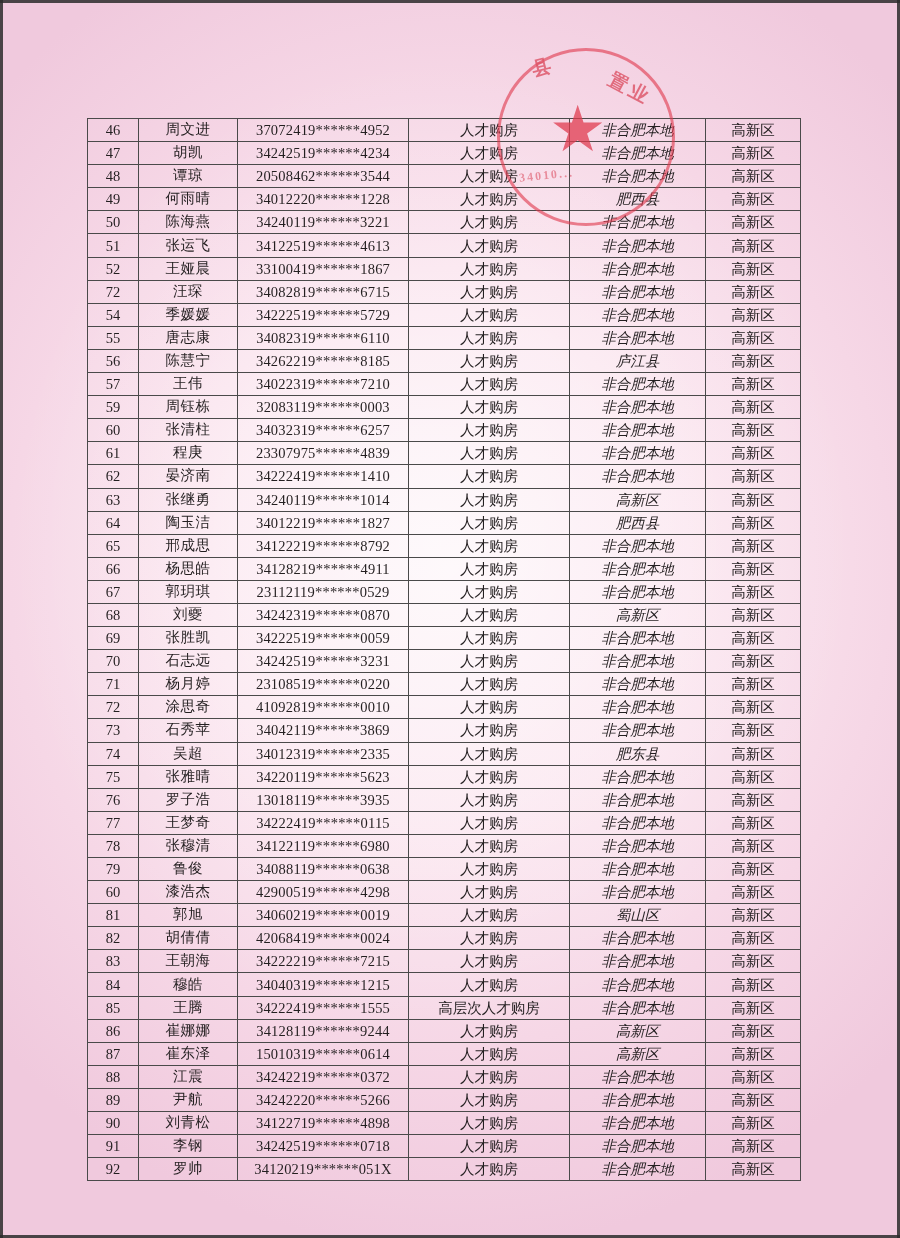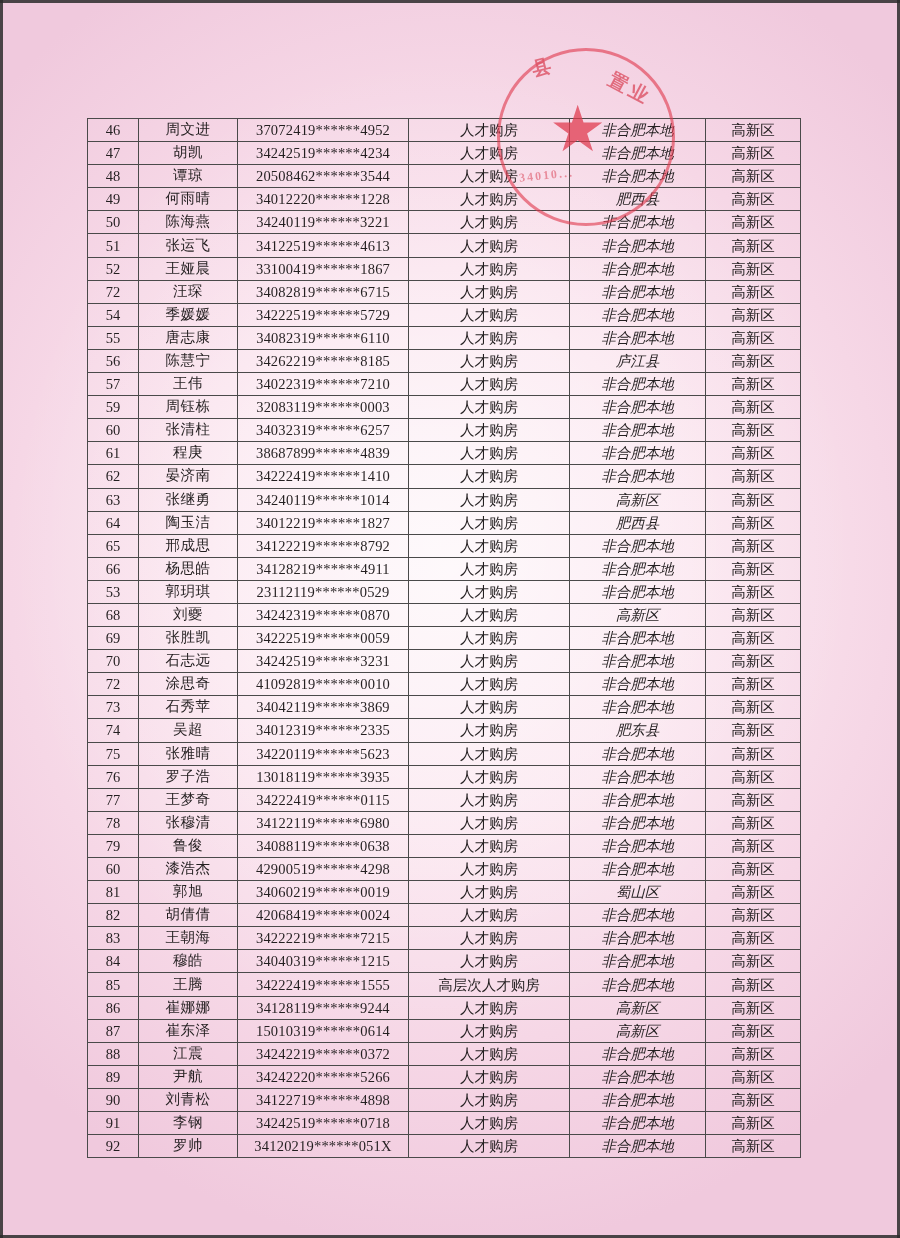--- a/index.html
+++ b/index.html
@@ -237,21 +237,21 @@
             <td class="c-idx">60</td>
             <td class="c-name">张清柱</td>
             <td class="c-id">34032319******6257</td>
             <td class="c-type">人才购房</td>
             <td class="c-house">非合肥本地</td>
             <td class="c-area">高新区</td>
           </tr>
           <tr>
             <td class="c-idx">61</td>
             <td class="c-name">程庚</td>
-            <td class="c-id">38687899******4839</td>
+            <td class="c-id">23307975******4839</td>
             <td class="c-type">人才购房</td>
             <td class="c-house">非合肥本地</td>
             <td class="c-area">高新区</td>
           </tr>
           <tr>
             <td class="c-idx">62</td>
             <td class="c-name">晏济南</td>
             <td class="c-id">34222419******1410</td>
             <td class="c-type">人才购房</td>
             <td class="c-house">非合肥本地</td>
@@ -283,21 +283,21 @@
           </tr>
           <tr>
             <td class="c-idx">66</td>
             <td class="c-name">杨思皓</td>
             <td class="c-id">34128219******4911</td>
             <td class="c-type">人才购房</td>
             <td class="c-house">非合肥本地</td>
             <td class="c-area">高新区</td>
           </tr>
           <tr>
-            <td class="c-idx">53</td>
+            <td class="c-idx">67</td>
             <td class="c-name">郭玥琪</td>
             <td class="c-id">23112119******0529</td>
             <td class="c-type">人才购房</td>
             <td class="c-house">非合肥本地</td>
             <td class="c-area">高新区</td>
           </tr>
           <tr>
             <td class="c-idx">68</td>
             <td class="c-name">刘夒</td>
             <td class="c-id">34242319******0870</td>
@@ -310,20 +310,28 @@
             <td class="c-name">张胜凯</td>
             <td class="c-id">34222519******0059</td>
             <td class="c-type">人才购房</td>
             <td class="c-house">非合肥本地</td>
             <td class="c-area">高新区</td>
           </tr>
           <tr>
             <td class="c-idx">70</td>
             <td class="c-name">石志远</td>
             <td class="c-id">34242519******3231</td>
+            <td class="c-type">人才购房</td>
+            <td class="c-house">非合肥本地</td>
+            <td class="c-area">高新区</td>
+          </tr>
+          <tr>
+            <td class="c-idx">71</td>
+            <td class="c-name">杨月婷</td>
+            <td class="c-id">23108519******0220</td>
             <td class="c-type">人才购房</td>
             <td class="c-house">非合肥本地</td>
             <td class="c-area">高新区</td>
           </tr>
           <tr>
             <td class="c-idx">72</td>
             <td class="c-name">涂思奇</td>
             <td class="c-id">41092819******0010</td>
             <td class="c-type">人才购房</td>
             <td class="c-house">非合肥本地</td>

